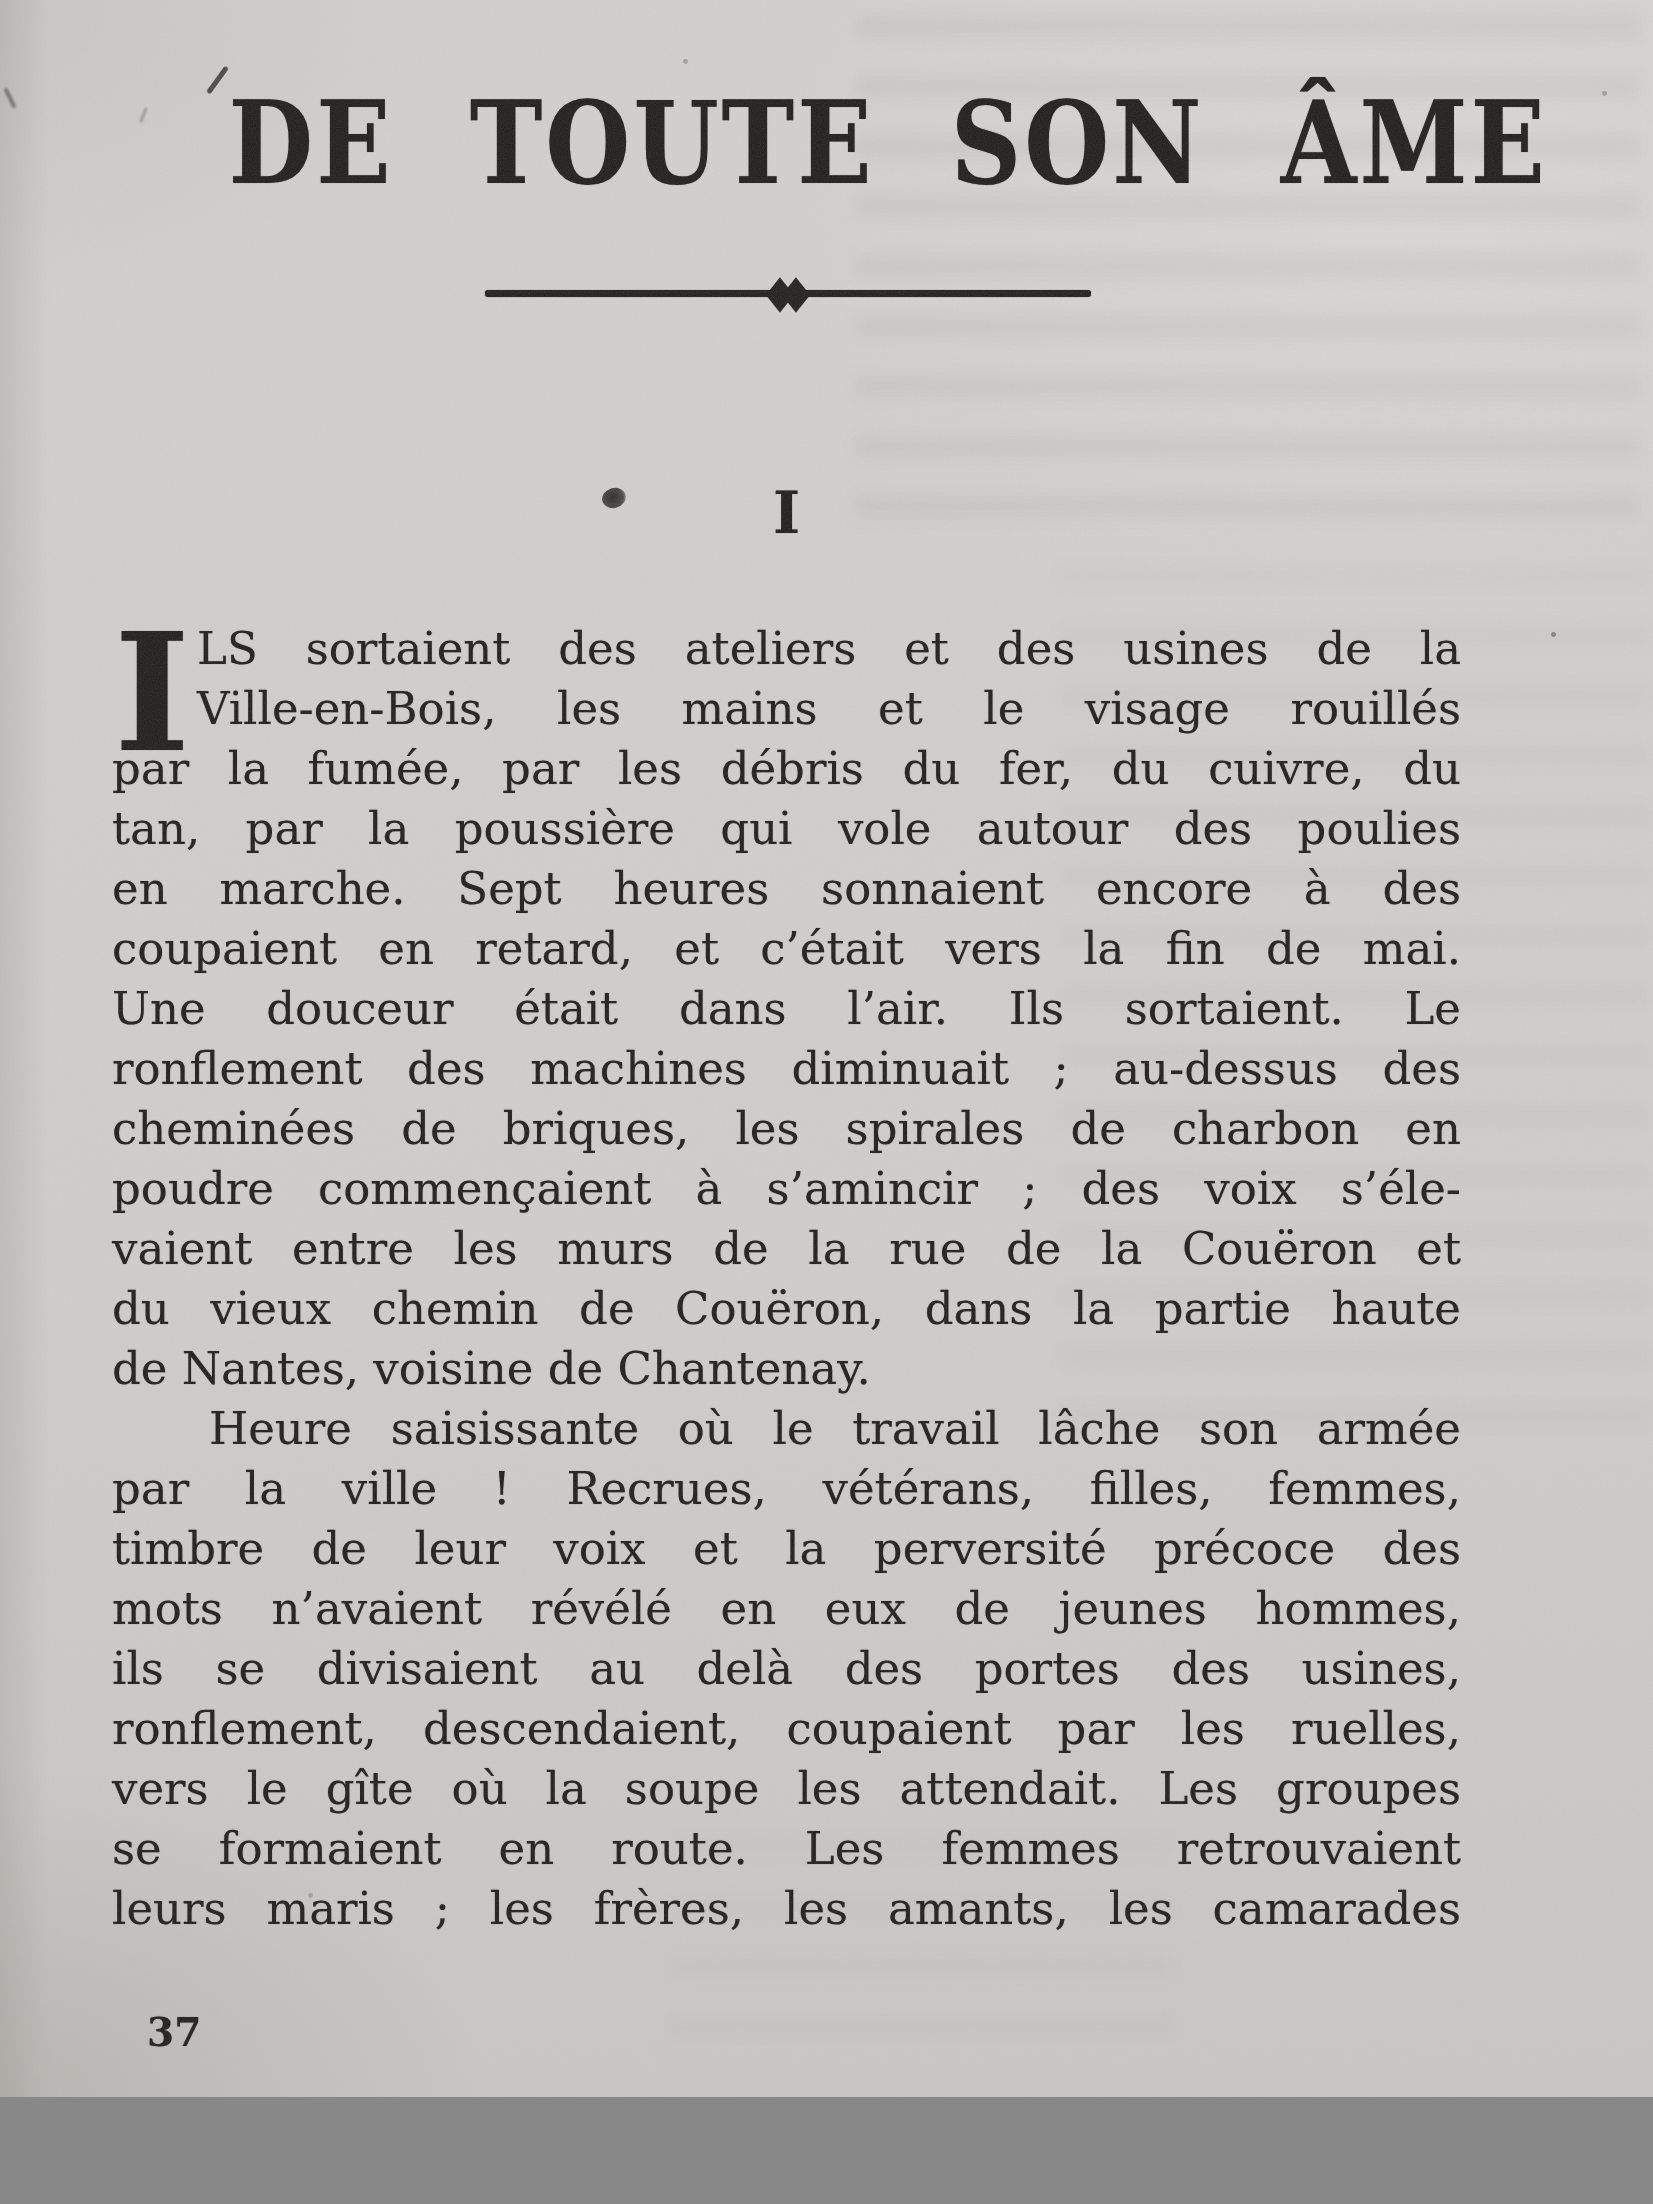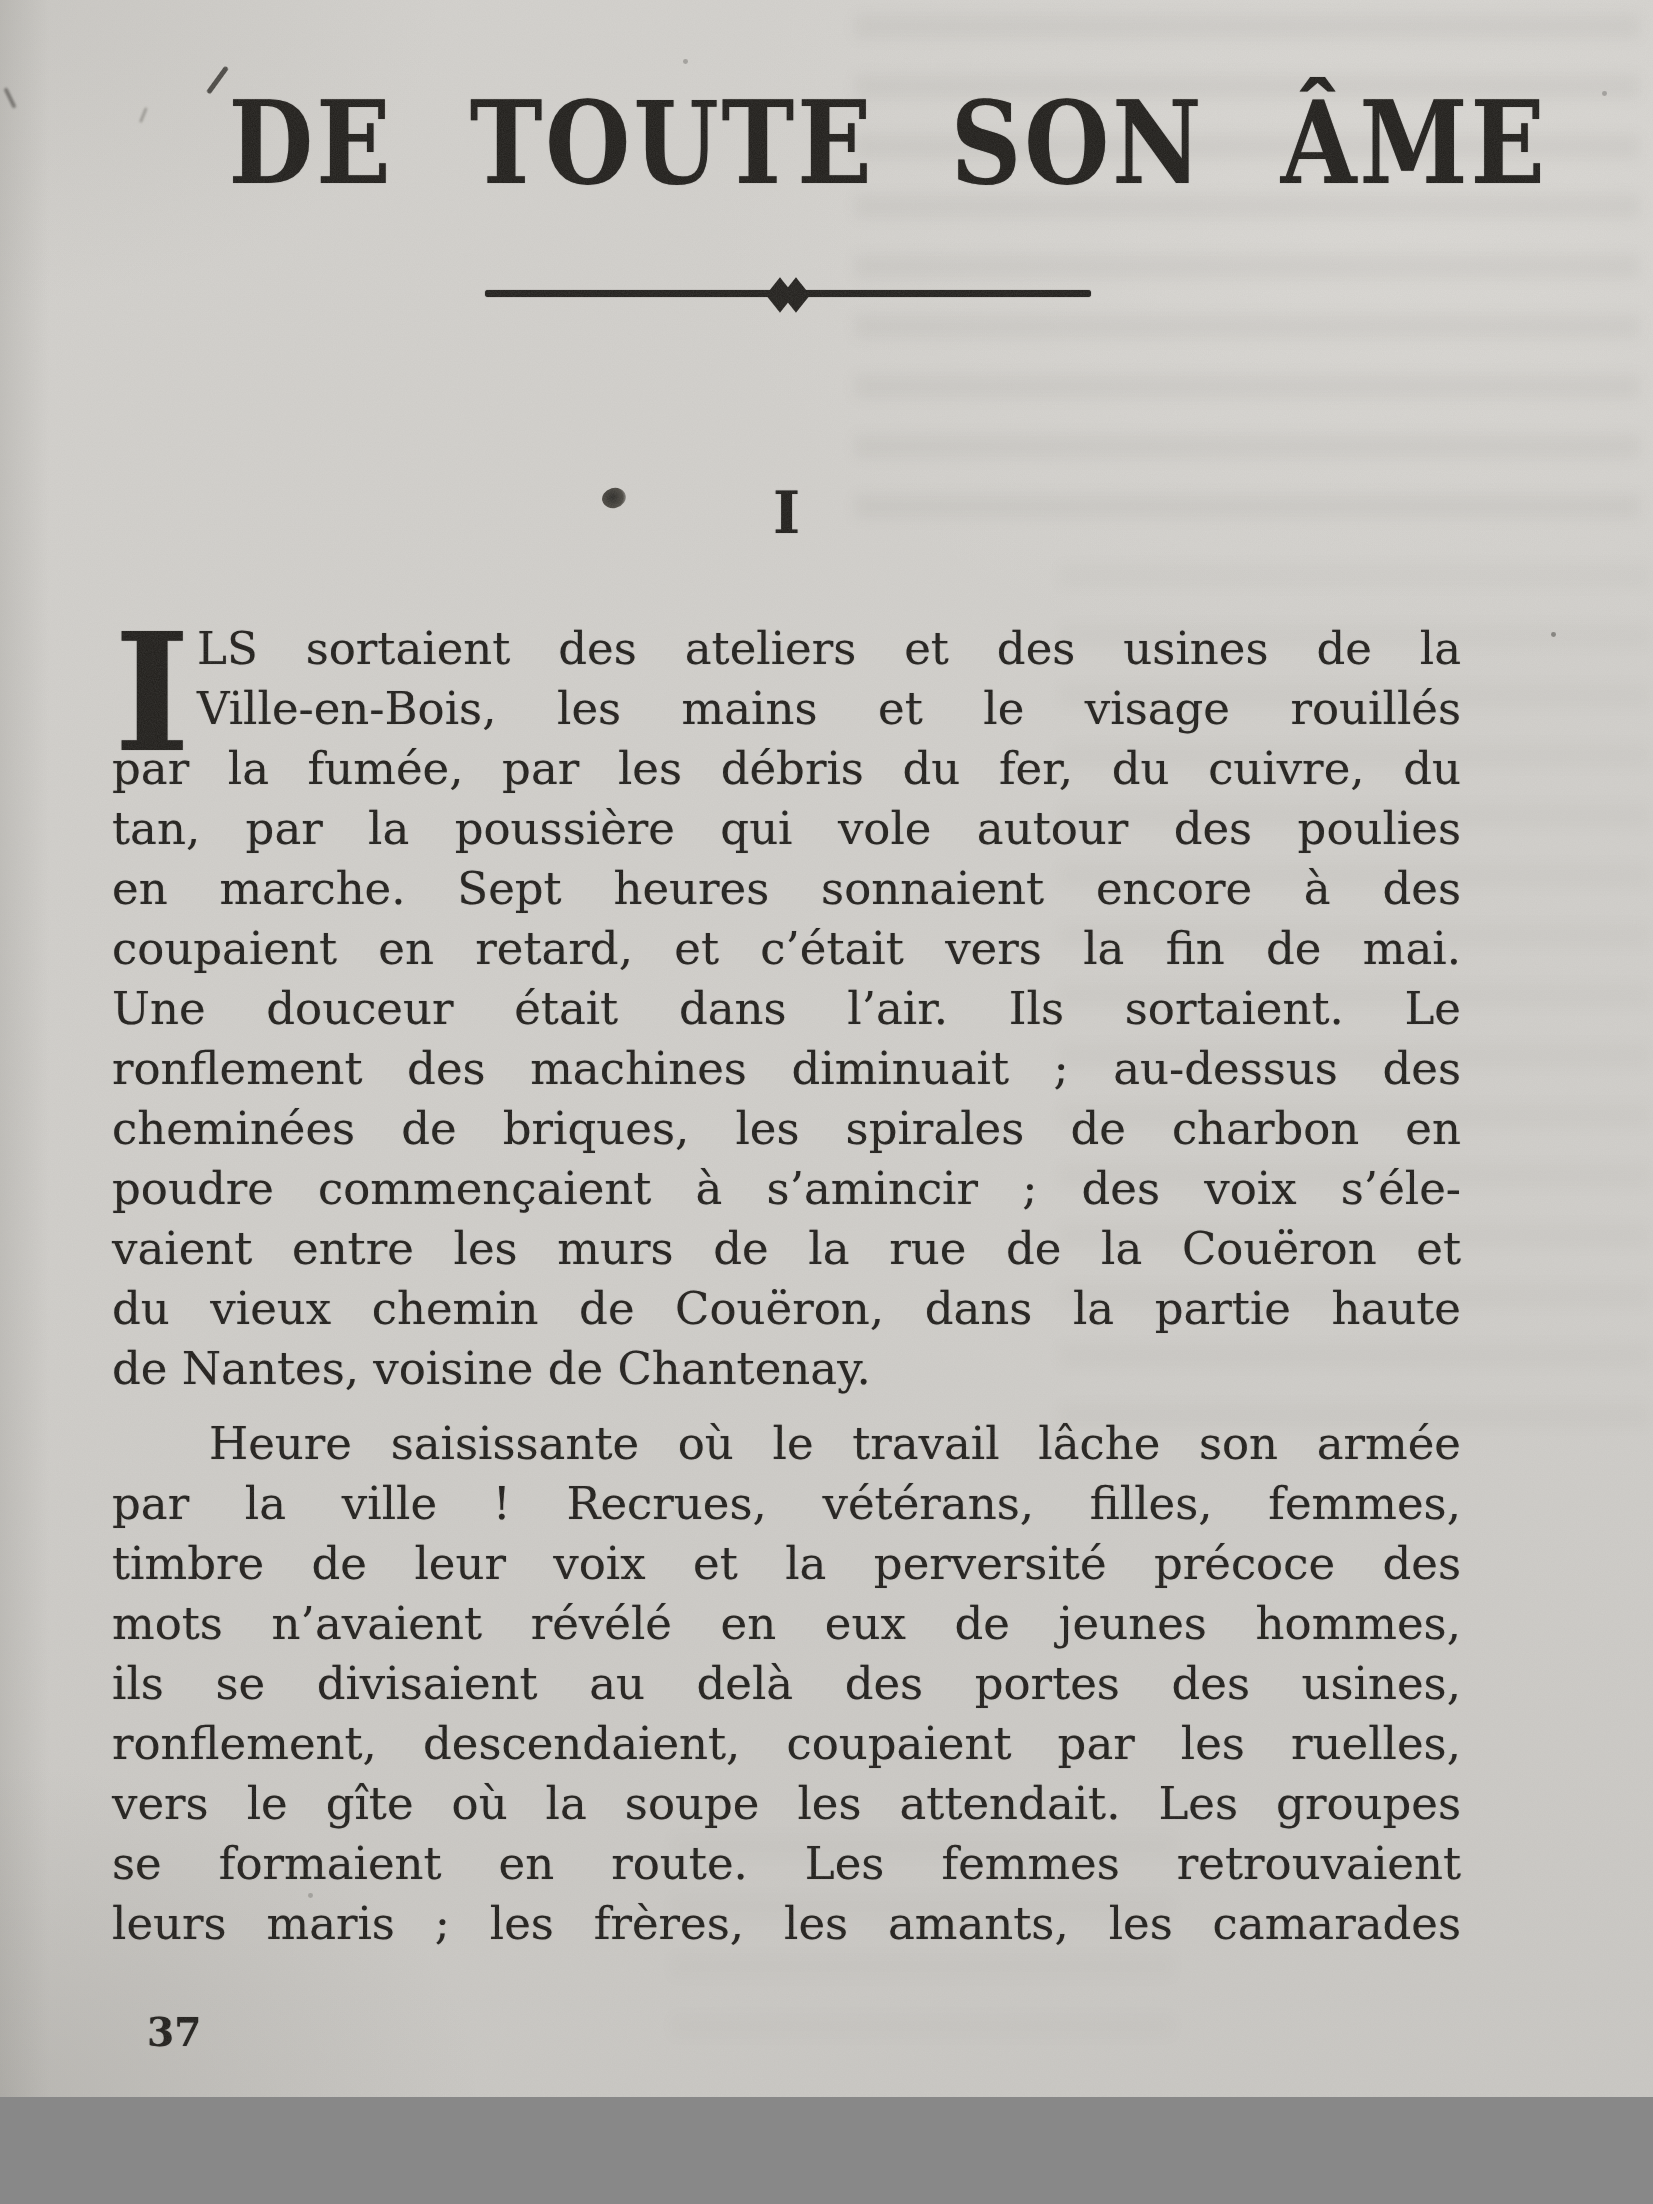--- a/index.html
+++ b/index.html
@@ -52,21 +52,21 @@
     text-shadow:0 0 1px rgba(30,28,25,.55);
   }
   .bodyline{
     height:60px;line-height:60px;font-size:45px;
     text-align:justify;text-align-last:justify;
     text-shadow:0 0 1px rgba(30,28,25,.45);
   }
   .p1 div.bodyline:nth-of-type(1),
   .p1 div.bodyline:nth-of-type(2){padding-left:85px;}
   .p1 div.bodyline:last-of-type{text-align-last:left;}
-  .p2 div.bodyline:first-of-type{padding-left:97px;margin-top:15px;}
+  .p2 div.bodyline:first-of-type{padding-left:97px;}
 
   .pagenum{position:absolute;left:147px;top:2009px;font-size:39px;font-weight:bold;z-index:3;
     text-shadow:0 0 1px rgba(30,28,25,.5);}
 
   .wm-band{position:absolute;left:0;top:2172px;width:543px;height:33px;z-index:4;
     background:linear-gradient(180deg, rgba(110,108,104,0) 0%, rgba(110,108,104,.28) 100%);}
   .watermark{
     position:absolute;left:11.6px;top:2177px;z-index:5;
     font-family:"Liberation Sans","DejaVu Sans",sans-serif;
     font-weight:bold;font-size:43px;letter-spacing:1.9px;

